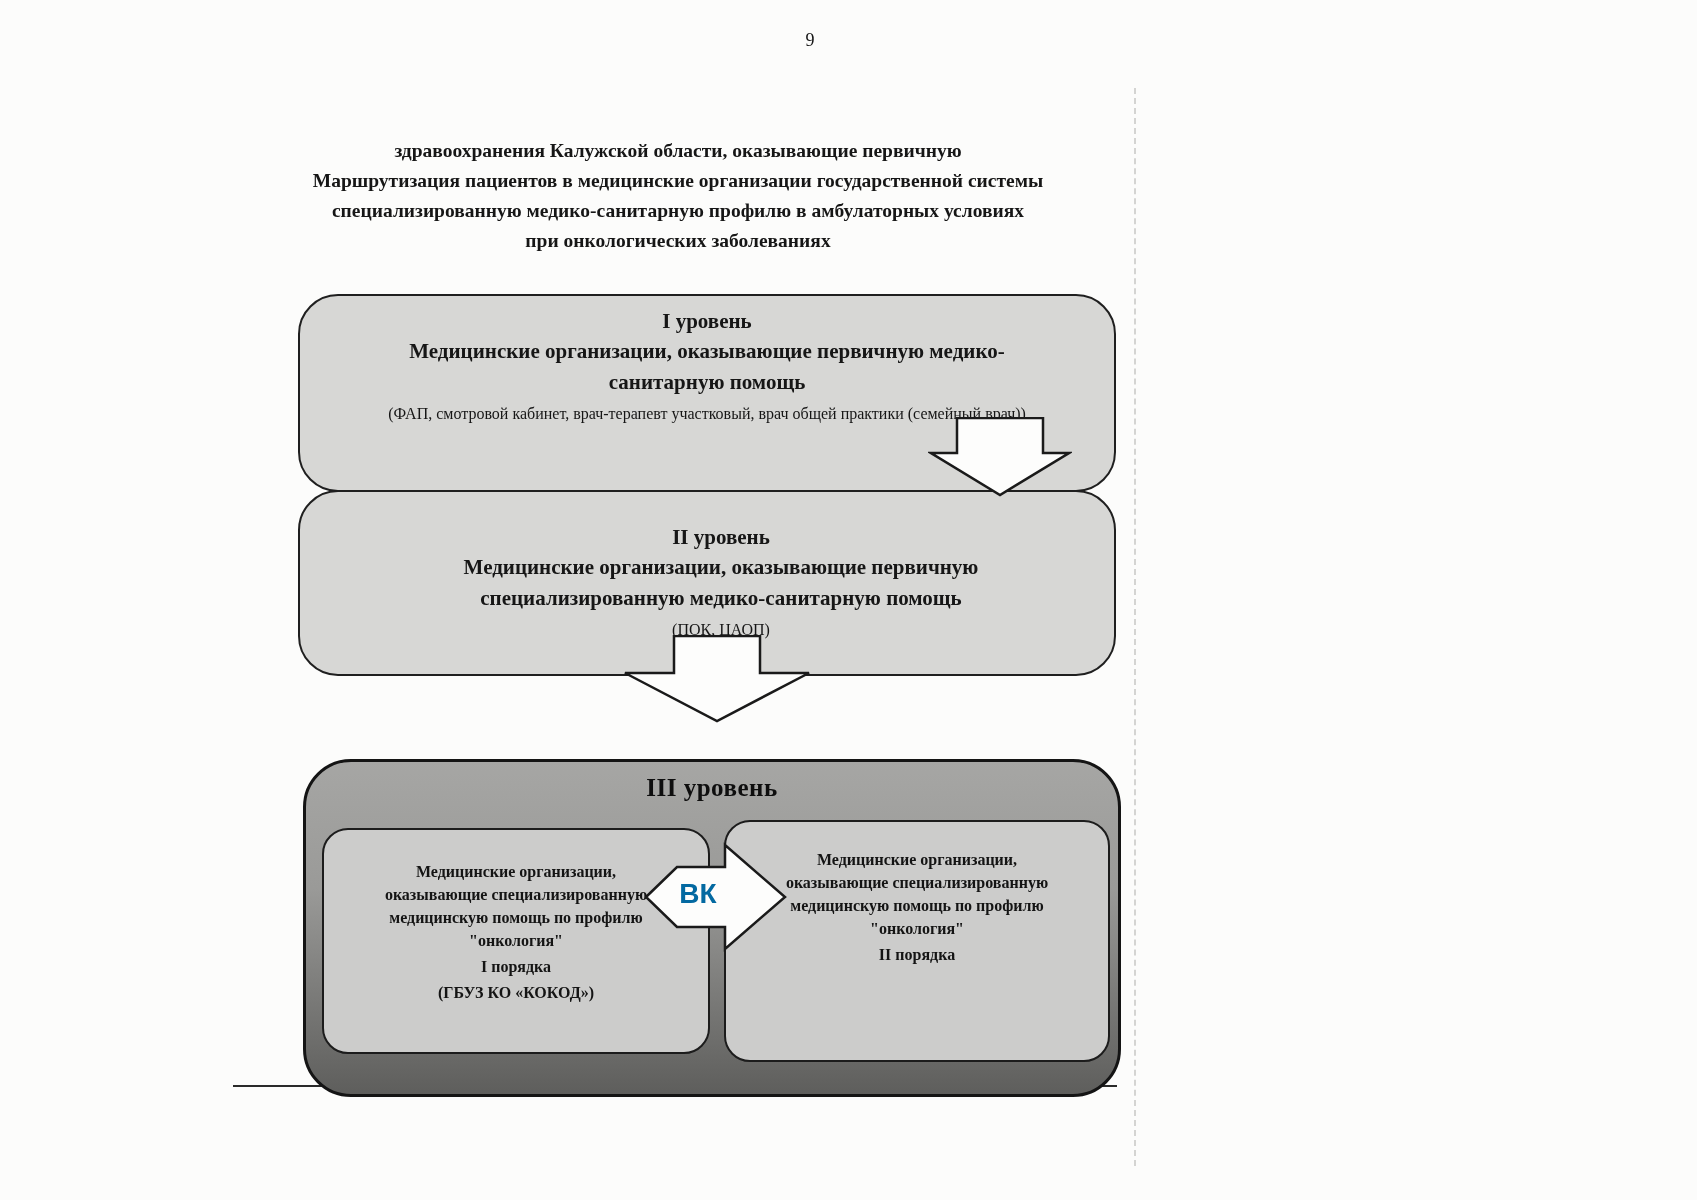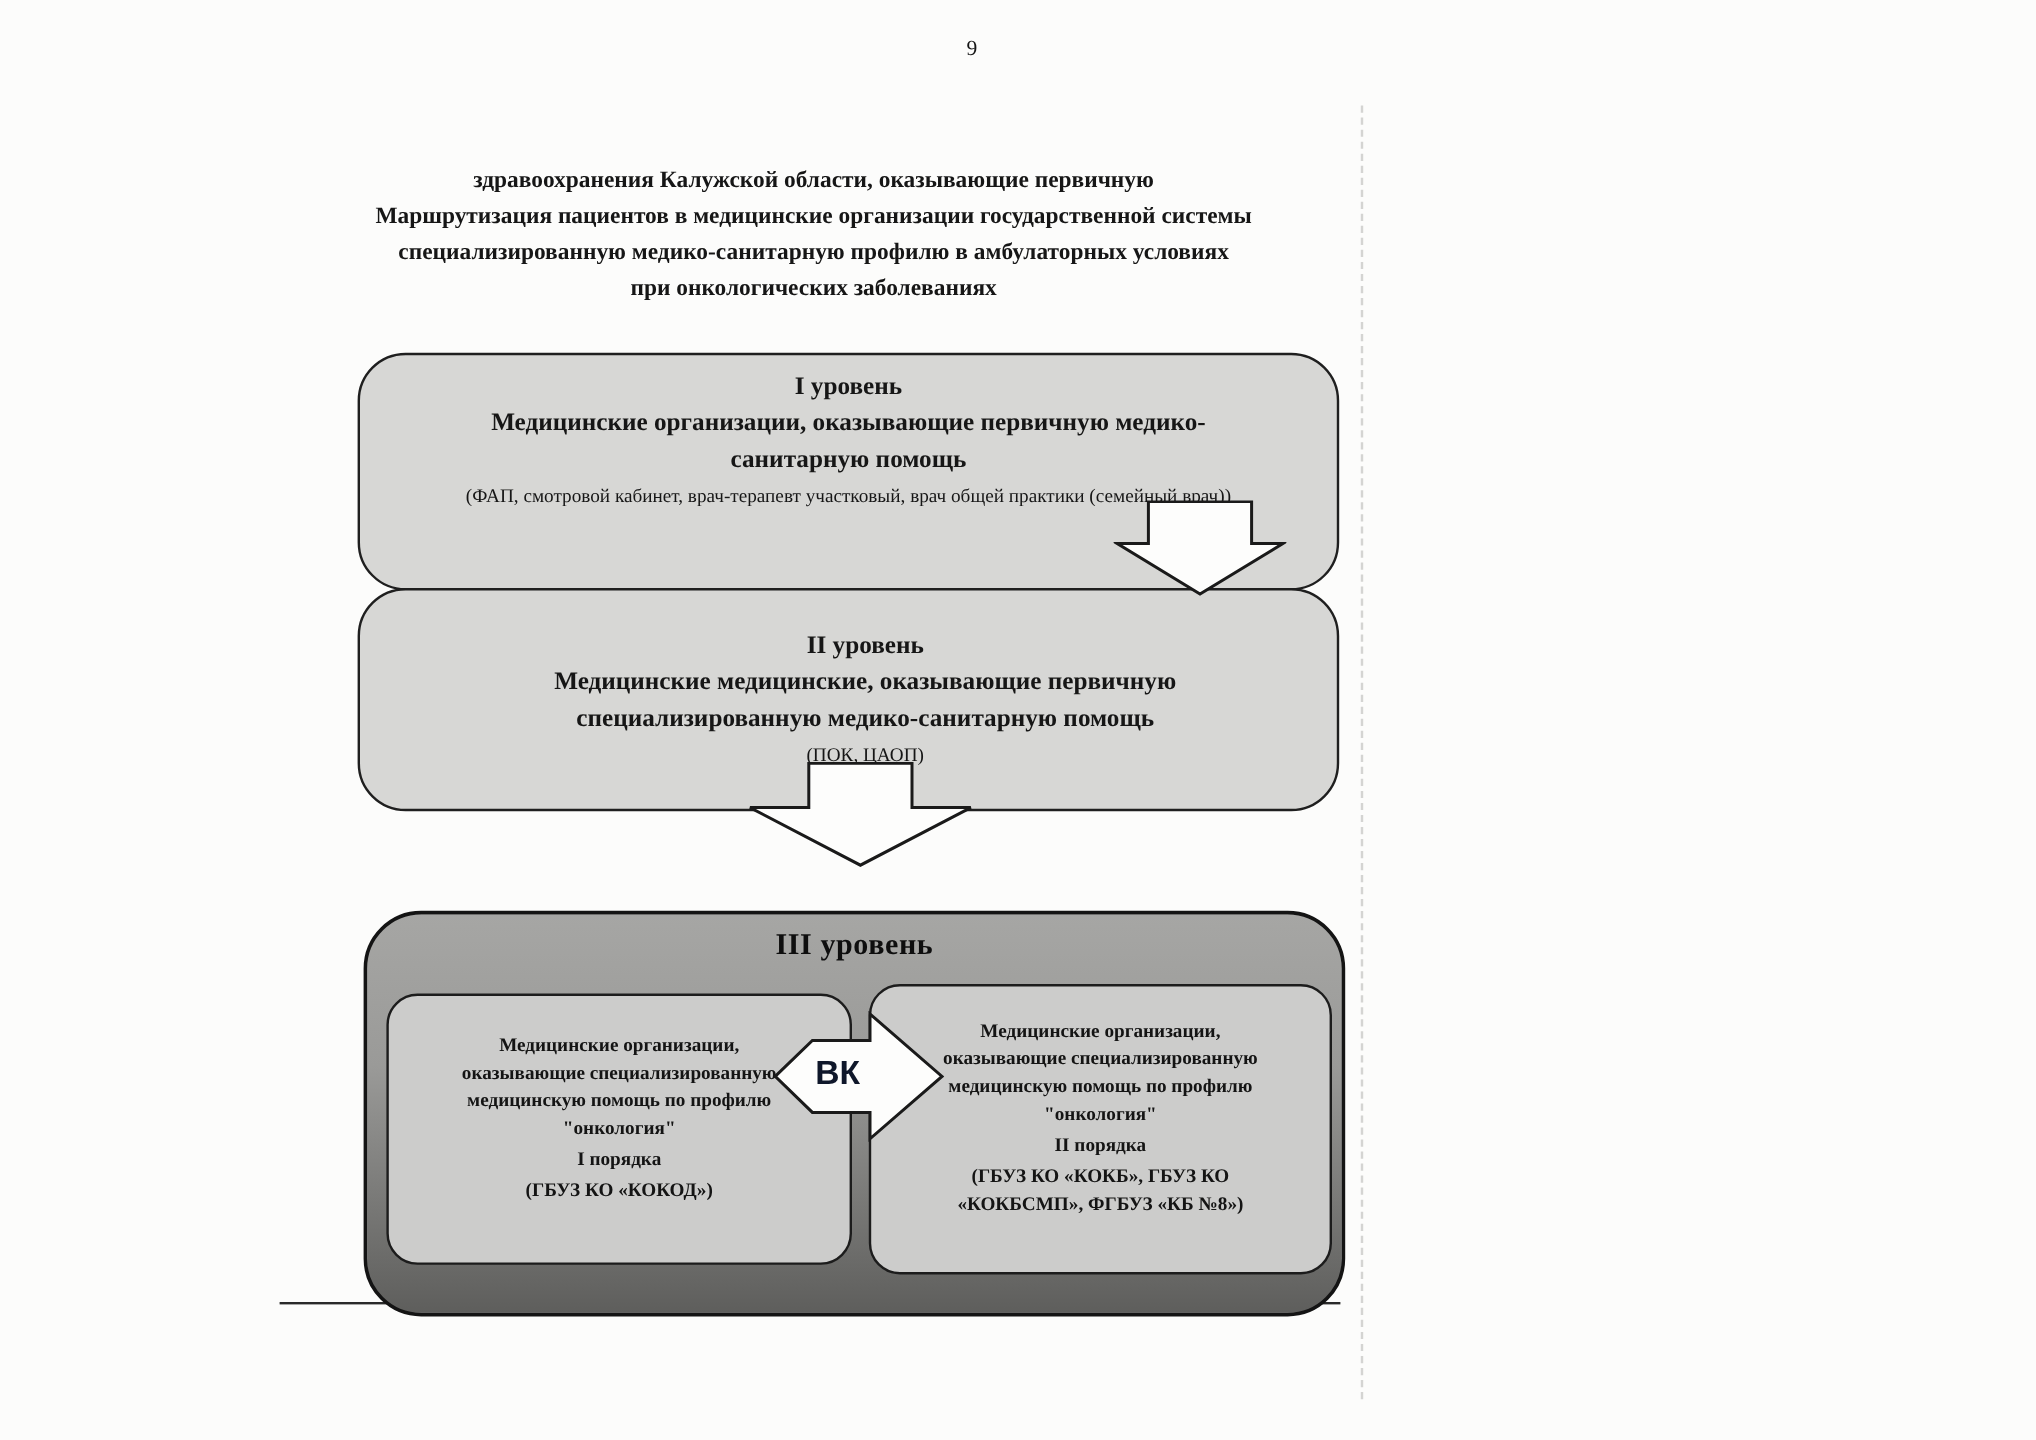--- a/index.html
+++ b/index.html
@@ -122,21 +122,21 @@
   .vk-arrow svg { position: absolute; left: 0; top: 0; }
   .vk-label {
     position: absolute;
     left: 24px;
     top: 42px;
     width: 58px;
     text-align: center;
     font-family: "Liberation Sans", sans-serif;
     font-weight: bold;
     font-size: 28px;
-    color: #0f172a;
+    color: #0369a1;
   }
 
   .footer-rule {
     position: absolute;
     left: 233px;
     top: 1085px;
     width: 884px;
     height: 0;
     border-top: 2px solid #2a2a2a;
   }
@@ -162,41 +162,40 @@
     <div class="box-body">Медицинские организации, оказывающие первичную медико-санитарную помощь</div>
     <div class="box-detail">(ФАП, смотровой кабинет, врач-терапевт участковый, врач общей практики (семейный врач))</div>
   </div>
 
   <svg class="arrow-svg arrow-1" width="144" height="80" viewBox="0 0 144 80">
     <polygon class="arrow-fill" points="29,1 115,1 115,36 141,36 72,78 3,36 29,36"></polygon>
   </svg>
 
   <div class="box level2">
     <div class="box-heading">II уровень</div>
-    <div class="box-body">Медицинские медицинские, оказывающие первичную специализированную медико-санитарную помощь</div>
+    <div class="box-body">Медицинские организации, оказывающие первичную специализированную медико-санитарную помощь</div>
     <div class="box-detail">(ПОК, ЦАОП)</div>
   </div>
 
   <svg class="arrow-svg arrow-2" width="190" height="88" viewBox="0 0 190 88">
     <polygon class="arrow-fill" points="52,1 138,1 138,38 187,38 95,86 3,38 52,38"></polygon>
   </svg>
 
   <div class="level3">
     <div class="level3-heading">III уровень</div>
 
     <div class="inner-box inner-left">
       <div class="inner-body">Медицинские организации, оказывающие специализированную медицинскую помощь по профилю "онкология"</div>
       <div class="inner-order">I порядка</div>
       <div class="inner-orgs">(ГБУЗ КО «КОКОД»)</div>
     </div>
 
     <div class="inner-box inner-right">
       <div class="inner-body">Медицинские организации, оказывающие специализированную медицинскую помощь по профилю "онкология"</div>
       <div class="inner-order">II порядка</div>
-      <div class="inner-orgs">(ГБУЗ КО «КОКБ», ГБУЗ КО «КОКБСМП», ФГБУЗ «КБ №8»)</div>
     </div>
   </div>
 
   <div class="vk-arrow">
     <svg width="142" height="122" viewBox="0 0 142 122">
       <polygon class="arrow-fill" points="1,61 32,31 80,31 80,9 140,61 80,113 80,91 32,91"></polygon>
     </svg>
     <span class="vk-label">ВК</span>
   </div>
 

